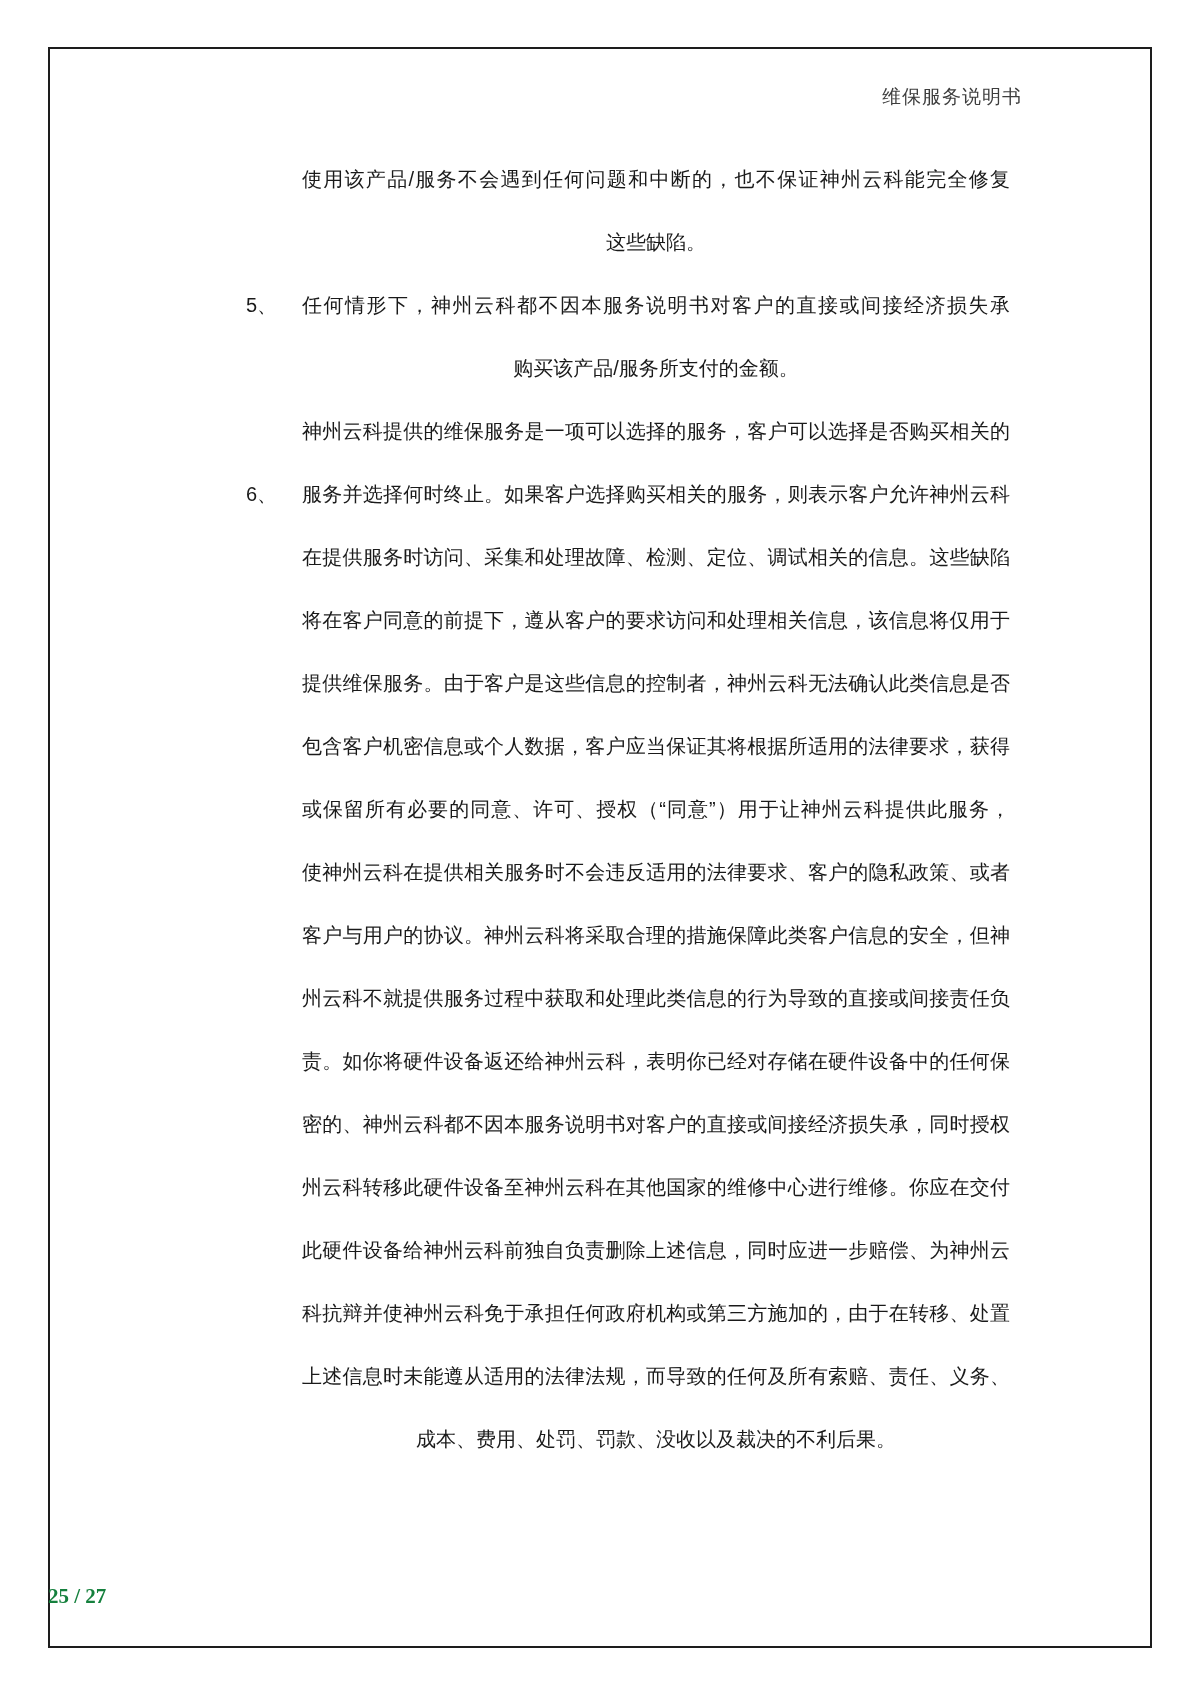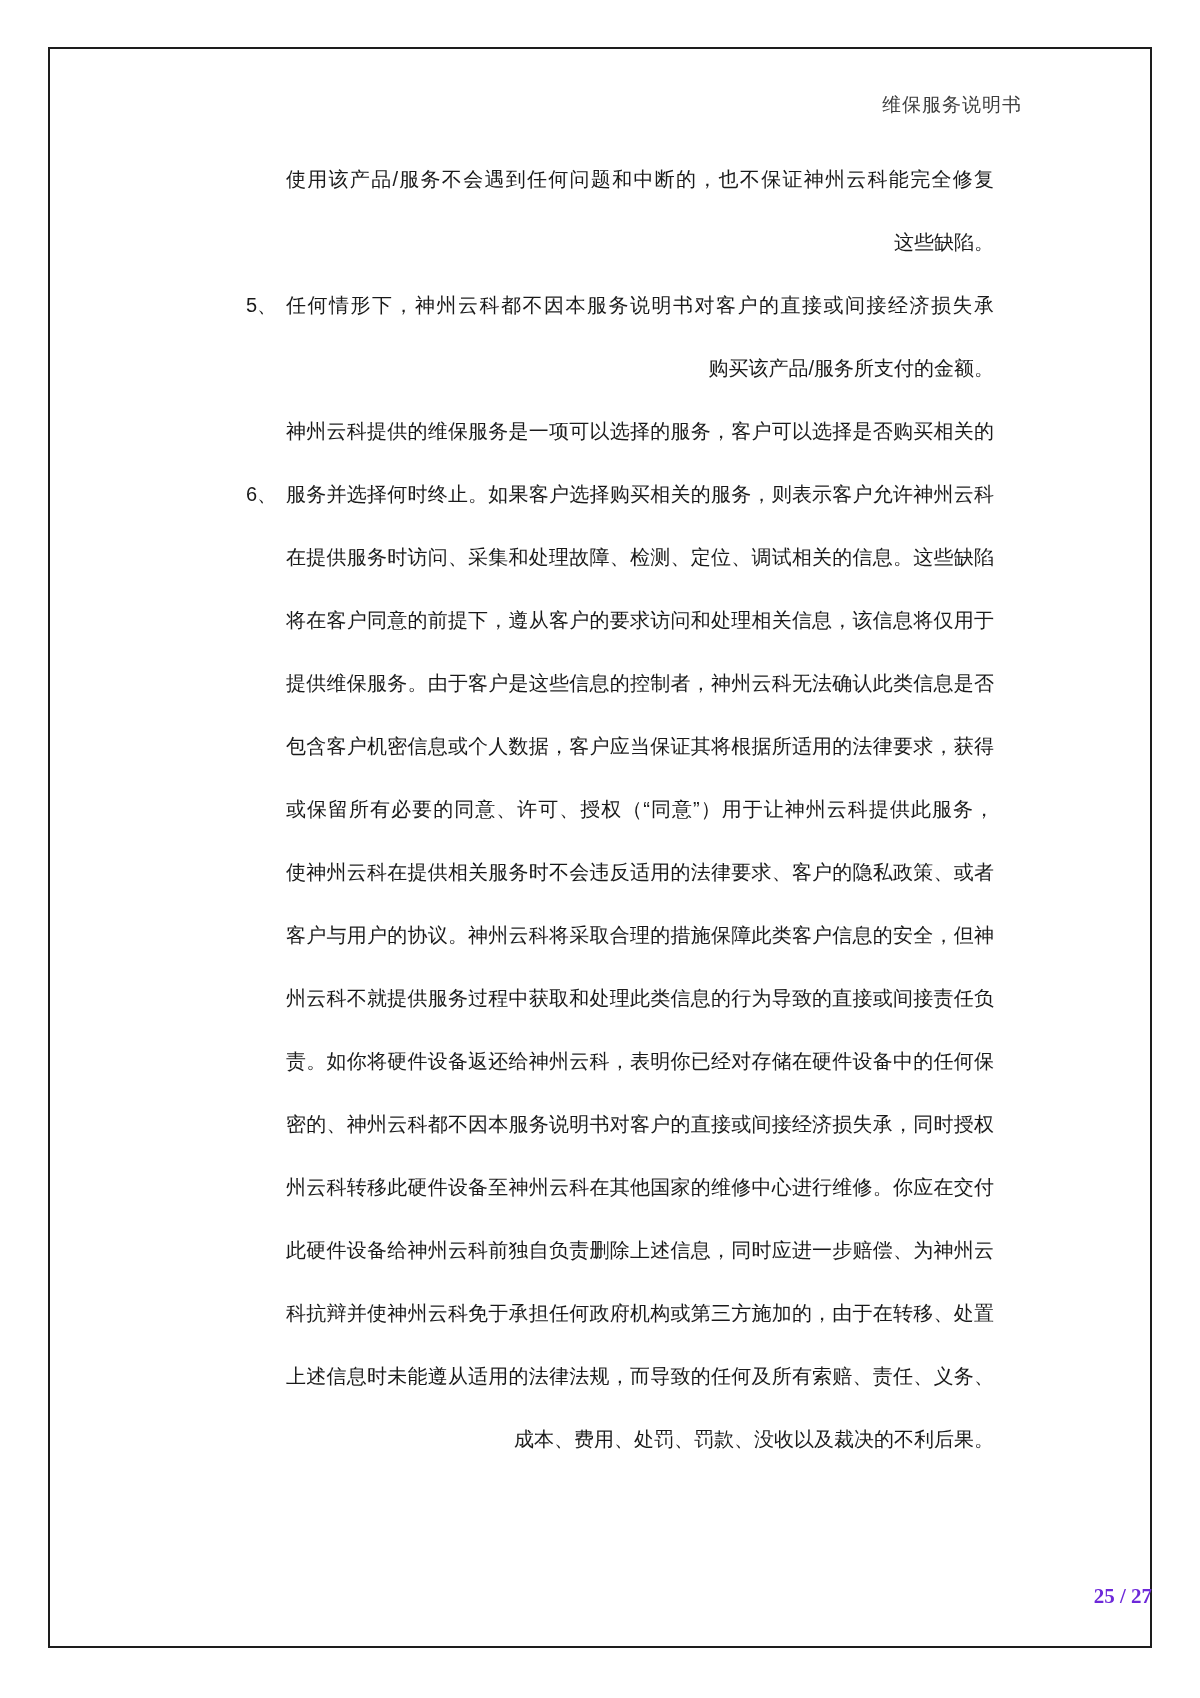--- a/index.html
+++ b/index.html
@@ -27,63 +27,62 @@
   }
   .header-text {
     position: absolute;
     top: 84px;
     right: 178px;
     font-family: "Liberation Serif", serif;
     font-size: 19px;
     letter-spacing: 1px;
     color: #3d3d3d;
     white-space: nowrap;
-    margin-top: 8px;
   }
   .content {
     position: absolute;
-    left: 286px;
+    left: 302px;
     top: 148px;
     width: 708px;
   }
   .line {
     height: 63px;
     line-height: 63px;
     font-size: 20px;
     color: #1a1a1a;
     overflow: hidden;
   }
   .line.j {
     text-align: justify;
     text-align-last: justify;
   }
   .line.l {
-    text-align: right;
+    text-align: center;
   }
   .item-num {
     position: absolute;
     left: 246px;
     height: 63px;
     line-height: 63px;
     font-size: 20px;
     color: #1a1a1a;
   }
   .num-5 { top: 274px; }
   .num-6 { top: 463px; }
   .footer {
     position: absolute;
     left: 48px;
     top: 1585px;
     width: 1104px;
-    text-align: right;
+    text-align: left;
     font-family: "Liberation Serif", serif;
     font-weight: bold;
     font-size: 21px;
     line-height: 22px;
-    color: #6d28d9;
+    color: #15803d;
   }
 </style>
 </head>
 <body>
 
 <div class="page">
 
   <div class="frame"></div>
 
   <div class="header-text">维保服务说明书</div>

